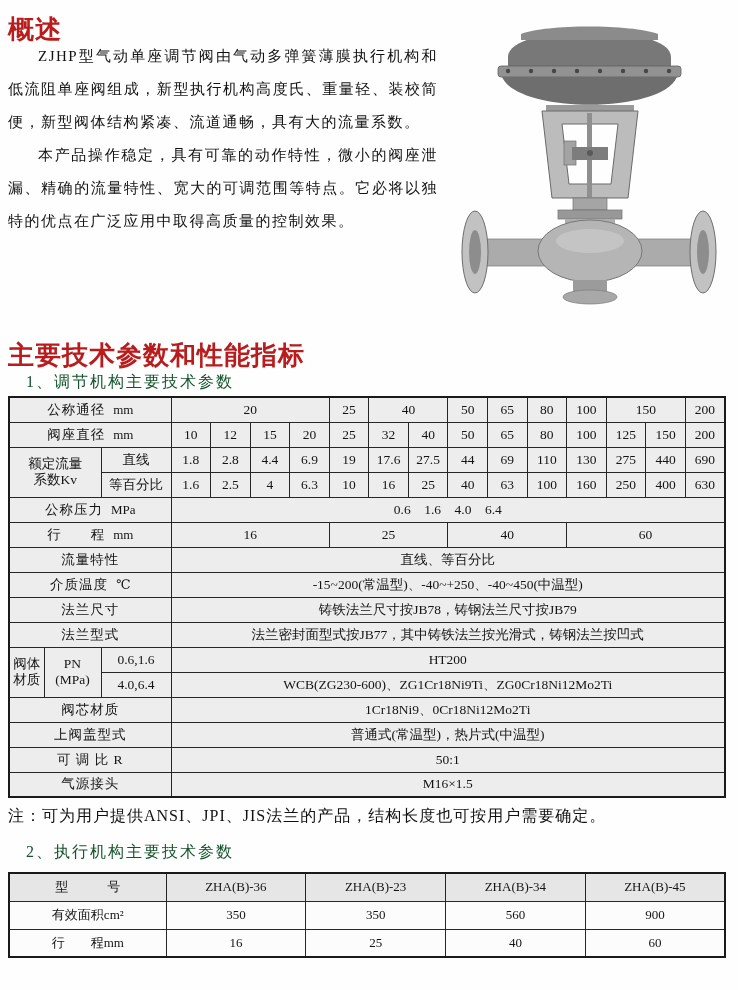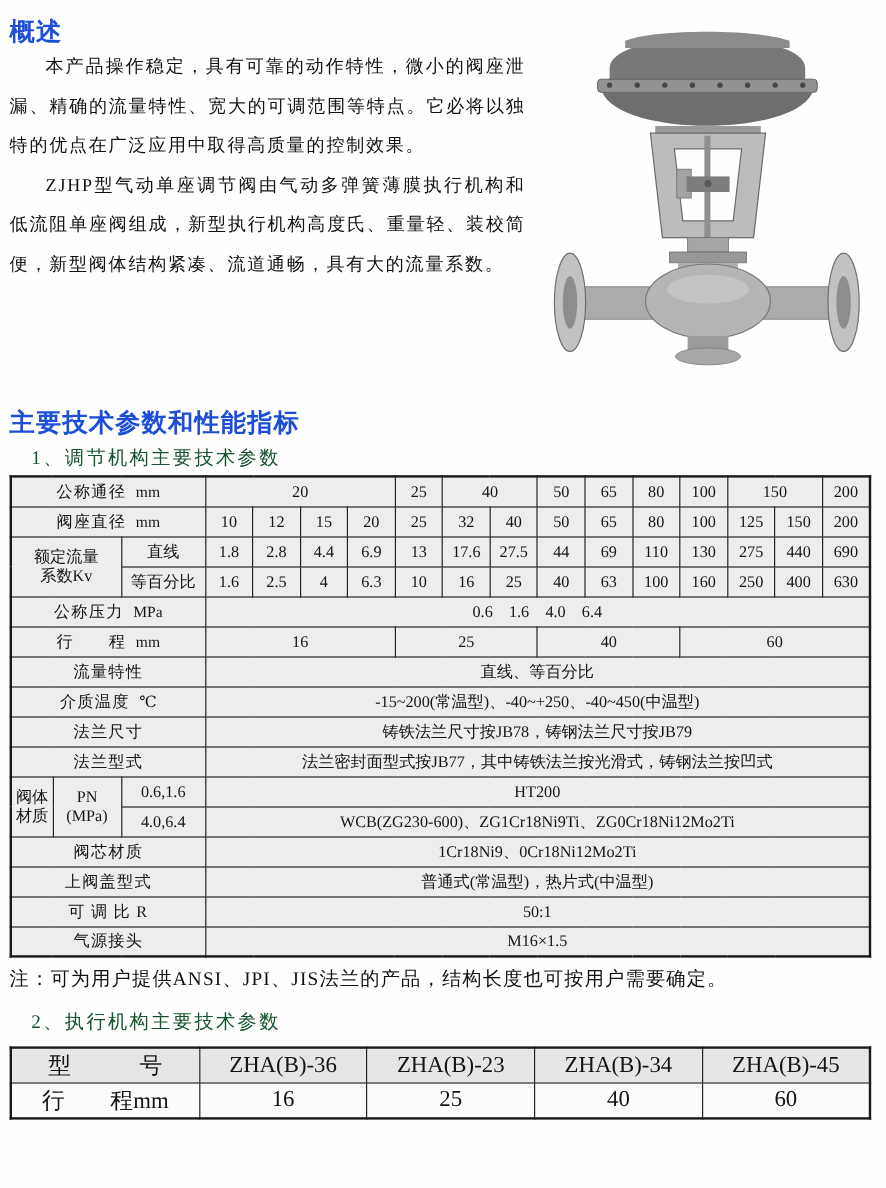--- a/index.html
+++ b/index.html
@@ -1,21 +1,21 @@
 <!DOCTYPE html>
 <html lang="zh"><head>
 <meta charset="utf-8">
 <style>
   * { margin:0; padding:0; box-sizing:border-box; }
   html,body { width:738px; background:#ffffff; }
   body { font-family:"Liberation Serif","DejaVu Serif",serif; color:#141414; }
   .page { position:relative; width:738px; height:990px; background:#fefefe; overflow:hidden; }
 
   .heading { position:absolute; left:8px; font-family:"Liberation Sans","DejaVu Sans",sans-serif;
-             font-weight:bold; font-size:21px; color:#1d4ed8; letter-spacing:1px; }
+             font-weight:bold; font-size:26px; color:#b91c1c; letter-spacing:1px; }
   #overview-title { top:12px; }
   #section-title  { top:338px;text-align:center; }
   .subheading { position:absolute; left:26px; font-size:16px; color:#14532d; letter-spacing:2px; }
   #sub1 { top:372px; }
   #sub2 { top:842px; }
 
   #intro { position:absolute; left:8px; top:40px; width:430px; }
   #intro p { font-size:15px; line-height:33px; text-align:justify; text-indent:2em;
              letter-spacing:1.5px; color:#121212; }
 
@@ -23,38 +23,38 @@
 
   table { border-collapse:collapse; table-layout:fixed; background:#ededed; }
   #table1 { position:absolute; left:8px; top:396px; width:718px; }
   #table2 { position:absolute; left:8px; top:872px; width:718px; background:#fcfcfc; }
   td { border:1px solid #262626; text-align:center; vertical-align:middle;
        font-size:13.5px; padding:1px 2px; overflow:hidden; }
   #table1 { border:2px solid #1a1a1a; }
   #table2 { border:2px solid #1a1a1a; }
   #table1 tr { height:25px; }
   #table2 tr { height:28px; }
-  #table2 td { font-size:19px; }
+  #table2 td { font-size:13px; }
   #table2 .t2-head td { background:#e6e6e6; }
   .lbl { letter-spacing:1px; }
   .unit { margin-left:8px; font-size:13px; letter-spacing:0; }
   .two-line span { display:block; line-height:1.15; }
   #note { position:absolute; left:8px; top:806px; width:720px; font-size:16px;
           letter-spacing:1px; color:#111; }
 </style>
 </head>
 <body>
 
 <div class="page">
 
   <div id="overview-title" class="heading">概述</div>
 
   <div id="intro">
+    <p>ZJHP型气动单座调节阀由气动多弹簧薄膜执行机构和低流阻单座阀组成，新型执行机构高度氏、重量轻、装校简便，新型阀体结构紧凑、流道通畅，具有大的流量系数。</p>
     <p>本产品操作稳定，具有可靠的动作特性，微小的阀座泄漏、精确的流量特性、宽大的可调范围等特点。它必将以独特的优点在广泛应用中取得高质量的控制效果。</p>
-    <p>ZJHP型气动单座调节阀由气动多弹簧薄膜执行机构和低流阻单座阀组成，新型执行机构高度氏、重量轻、装校简便，新型阀体结构紧凑、流道通畅，具有大的流量系数。</p>
   </div>
 
   <div id="valve-photo">
     <svg width="288" height="308" viewBox="0 0 288 308">
 
       <path d="M62 47 C62 13 225 13 225 47 L225 57 L62 57 Z" fill="#787878"></path>
       <path d="M75 24 C100 14 185 14 212 24 L212 30 L75 30 Z" fill="#8b8b8b"></path>
 
       <rect x="52" y="56" width="183" height="11" rx="3" fill="#929292" stroke="#5f5f5f" stroke-width="0.8"></rect>
       <circle cx="62" cy="61" r="2.2" fill="#474747"></circle>
@@ -138,21 +138,21 @@
     <tr>
       <td colspan="2" rowspan="2" class="two-line">
             <span>额定流量</span>
             <span>系数Kv</span>
           </td>
       <td>直线</td>
       <td>1.8</td>
       <td>2.8</td>
       <td>4.4</td>
       <td>6.9</td>
-      <td>13</td>
+      <td>19</td>
       <td>17.6</td>
       <td>27.5</td>
       <td>44</td>
       <td>69</td>
       <td>110</td>
       <td>130</td>
       <td>275</td>
       <td>440</td>
       <td>690</td>
     </tr>
@@ -244,20 +244,27 @@
       </colgroup>
     <tbody>
         <tr class="t2-head">
       <td>型　　　号</td>
       <td>ZHA(B)-36</td>
       <td>ZHA(B)-23</td>
       <td>ZHA(B)-34</td>
       <td>ZHA(B)-45</td>
     </tr>
     <tr>
+      <td>有效面积cm²</td>
+      <td>350</td>
+      <td>350</td>
+      <td>560</td>
+      <td>900</td>
+    </tr>
+    <tr>
       <td>行　　程mm</td>
       <td>16</td>
       <td>25</td>
       <td>40</td>
       <td>60</td>
     </tr>
   </tbody>
     </table>
 
 </div>

